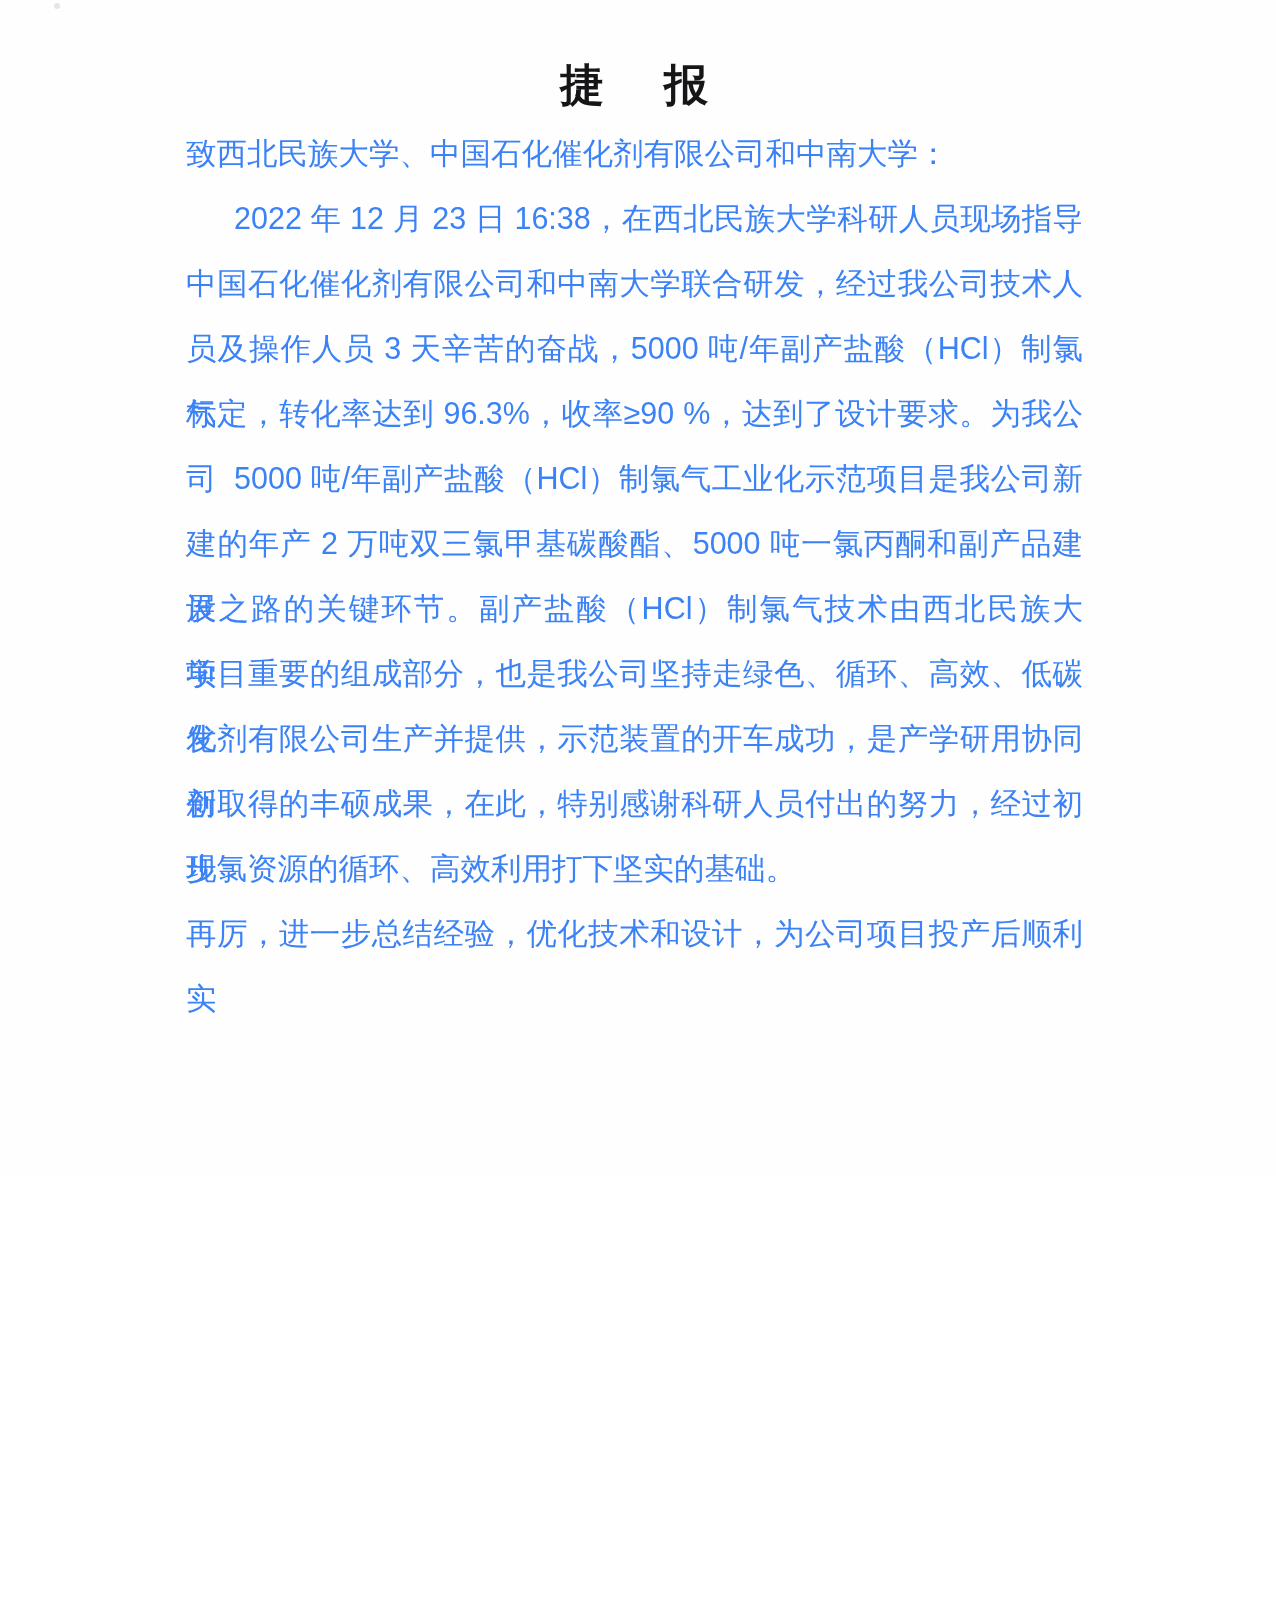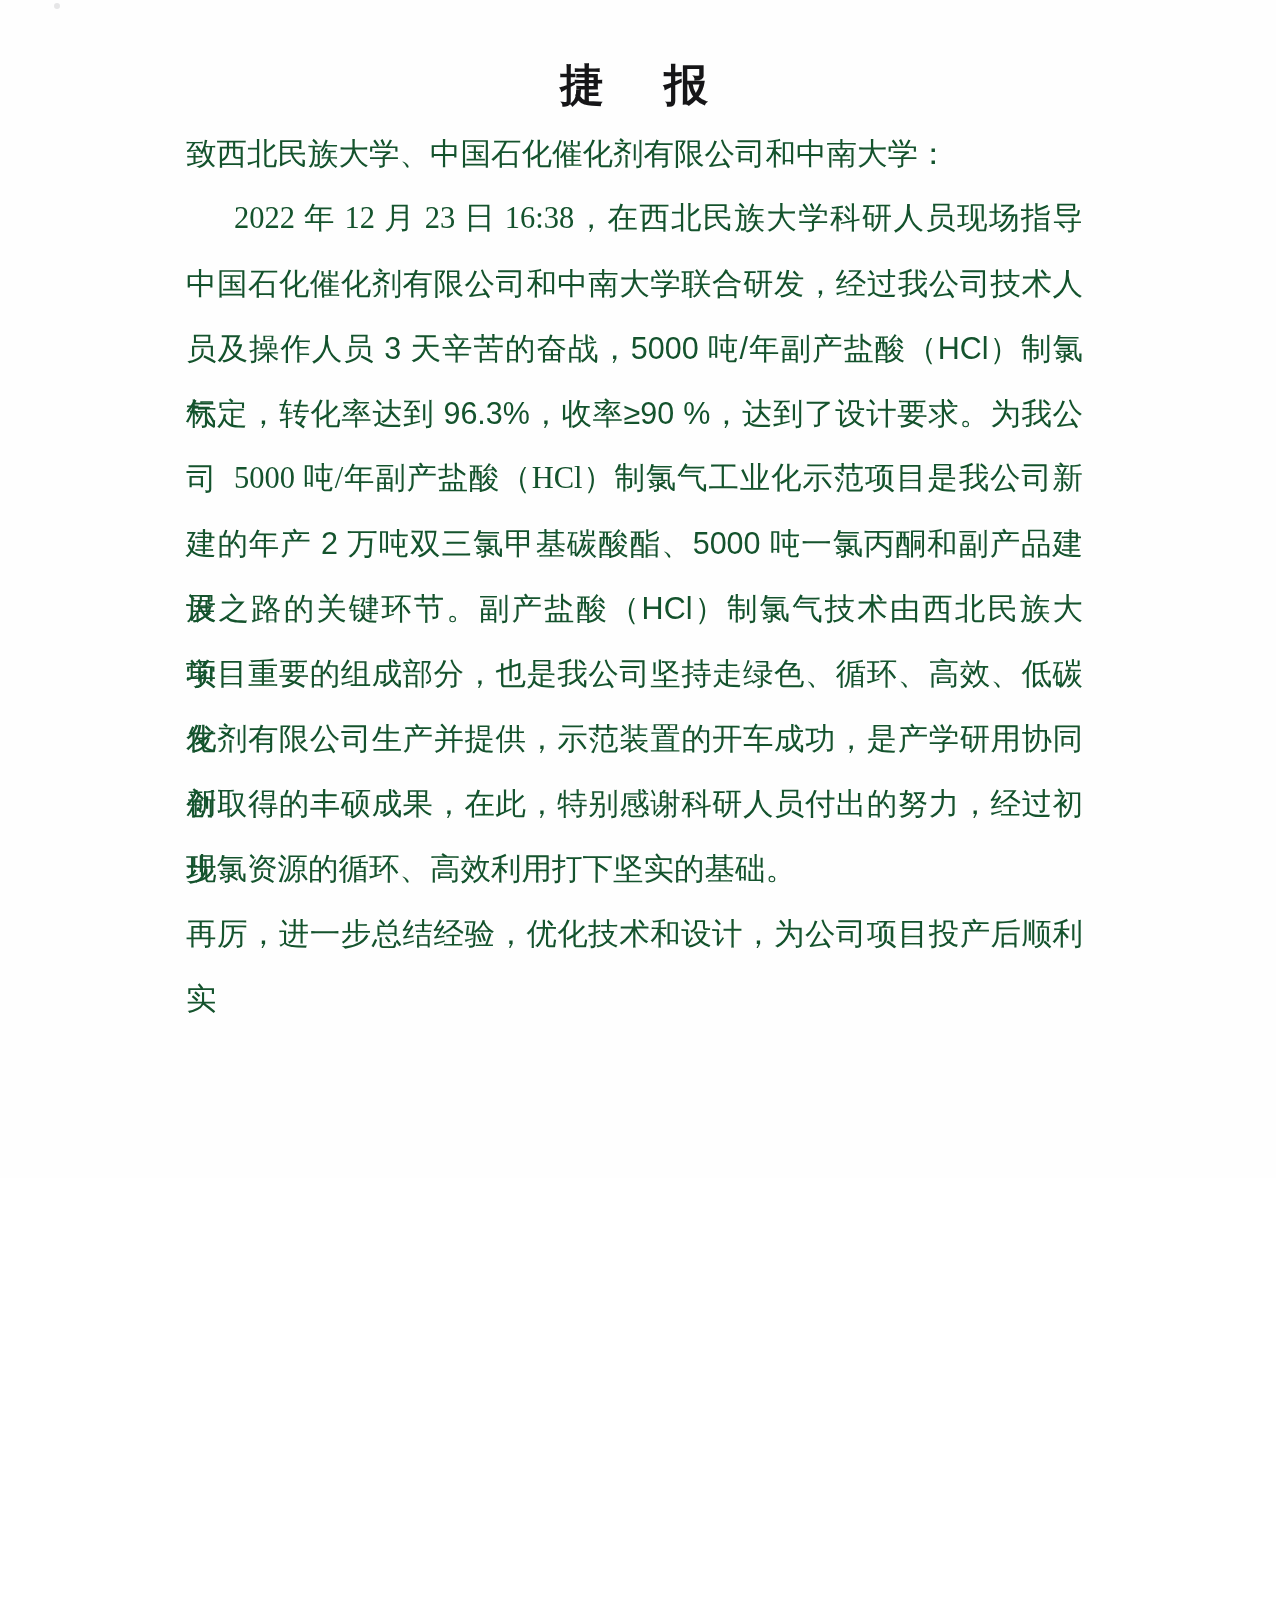--- a/index.html
+++ b/index.html
@@ -11,24 +11,24 @@
   }
   .doc-title {
     position:absolute; top:56px; left:0; right:0;
     text-align:center; font-size:44px; font-weight:700;
     letter-spacing:8px; color:#161618;
   }
   .body-text { position:absolute; left:186px; top:121px; width:897px; }
   .line {
     font-size:30.5px; line-height:65px; height:65px;
     text-align:justify; text-align-last:justify;
-    white-space:normal; color:#14532d;
+    white-space:normal; color:#3b82f6;
   }
   .line.nj { text-align-last:left; }
-  .line.ind { padding-left:48px;font-family:Liberation Serif, serif; }
+  .line.ind { padding-left:48px; }
   .sig-company {
     position:absolute; left:598px; top:1303px;
     font-size:30px; font-weight:600; letter-spacing:0.5px; color:#18181a;
   }
   .sig-date {
     position:absolute; left:676px; top:1371px;
     font-size:31px; font-weight:600; letter-spacing:1px; color:#18181a;
   }
   .stamp {
     position:absolute; left:733px; top:1263px; width:260px; height:260px;

